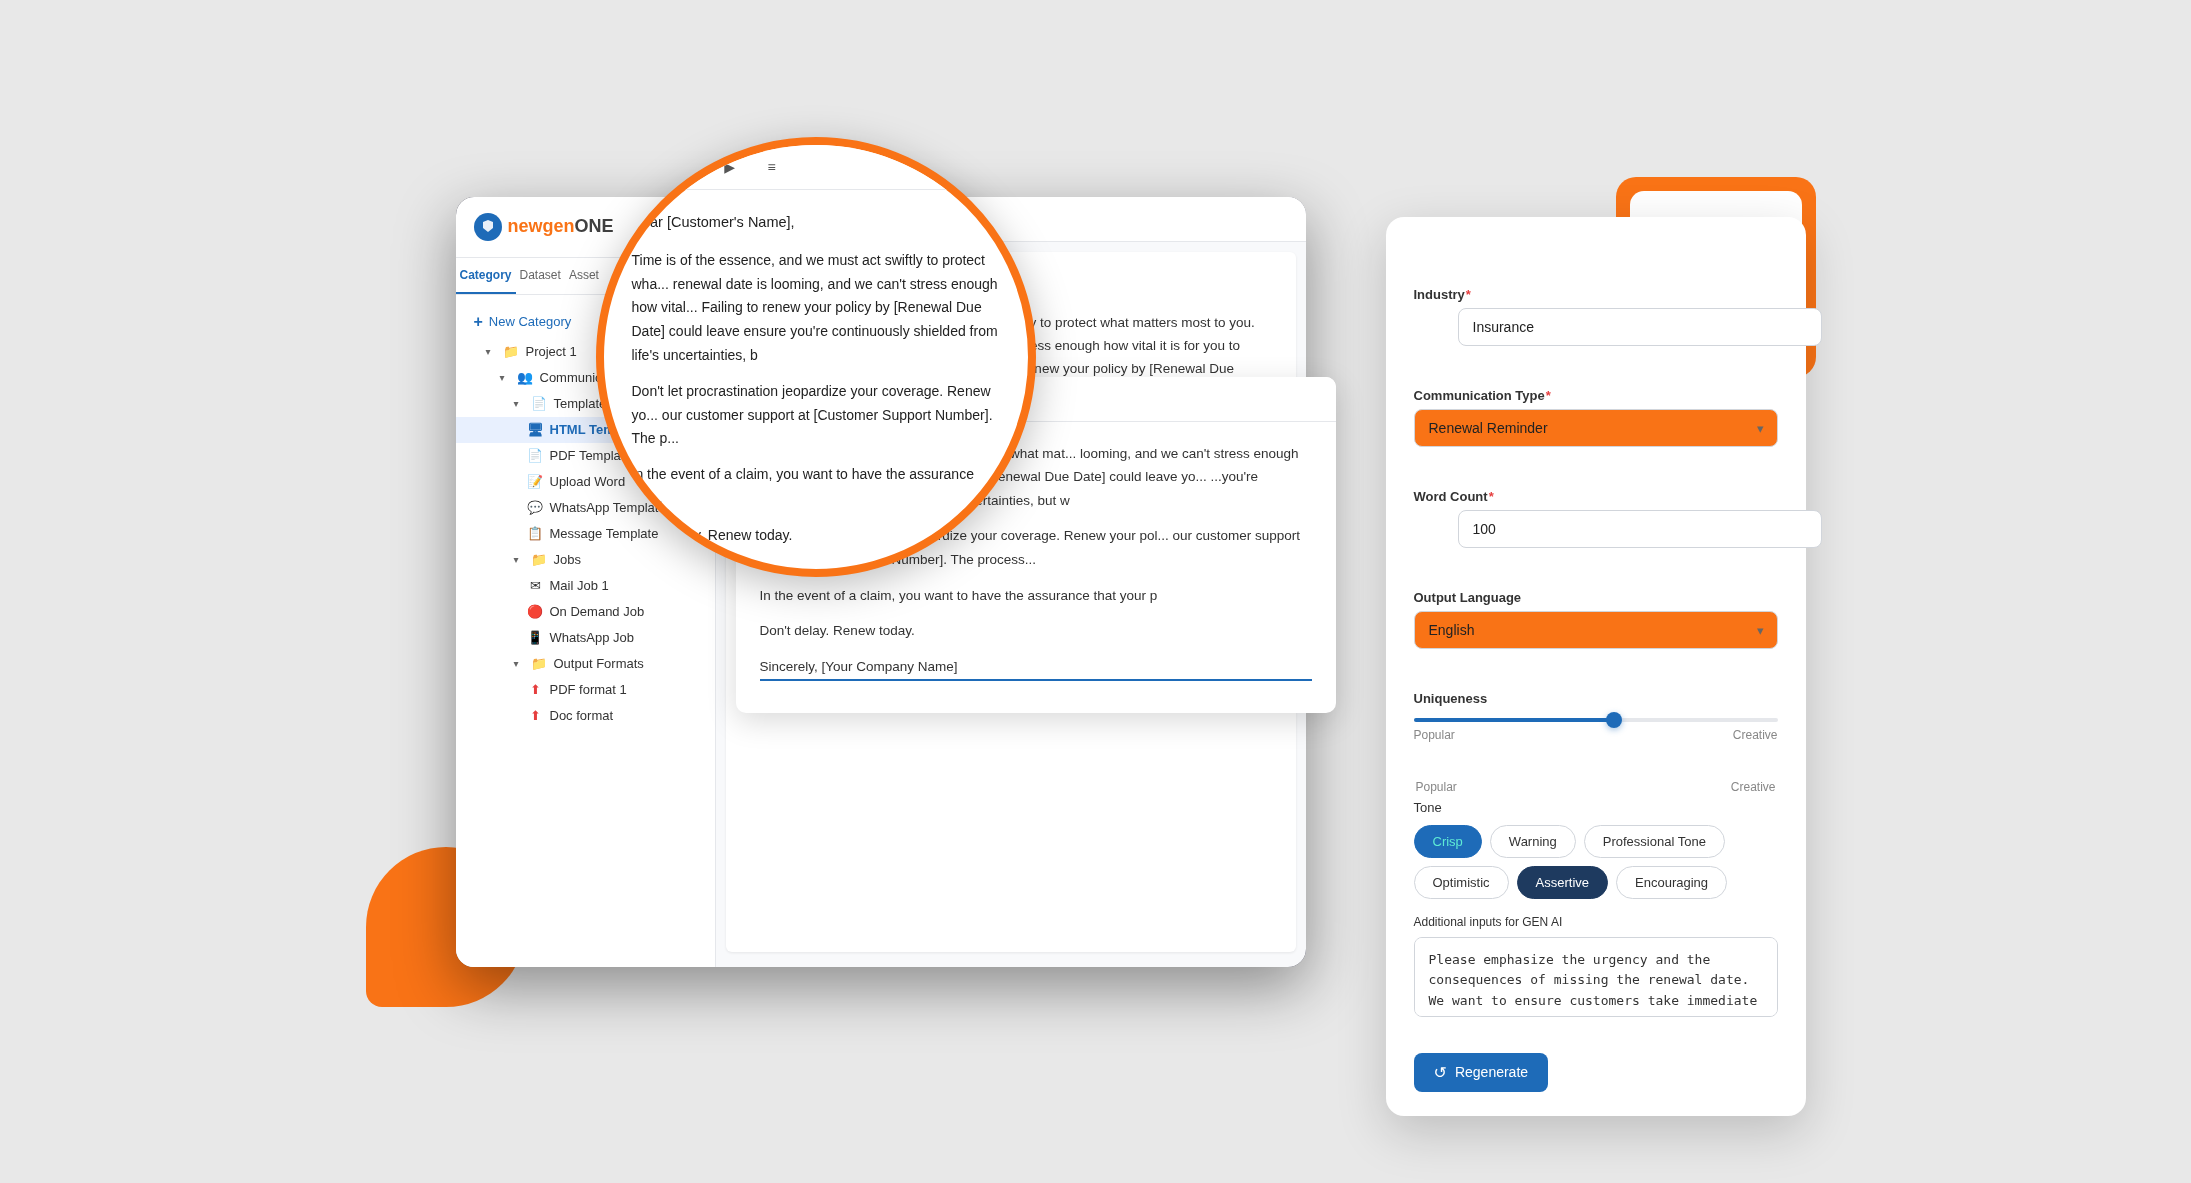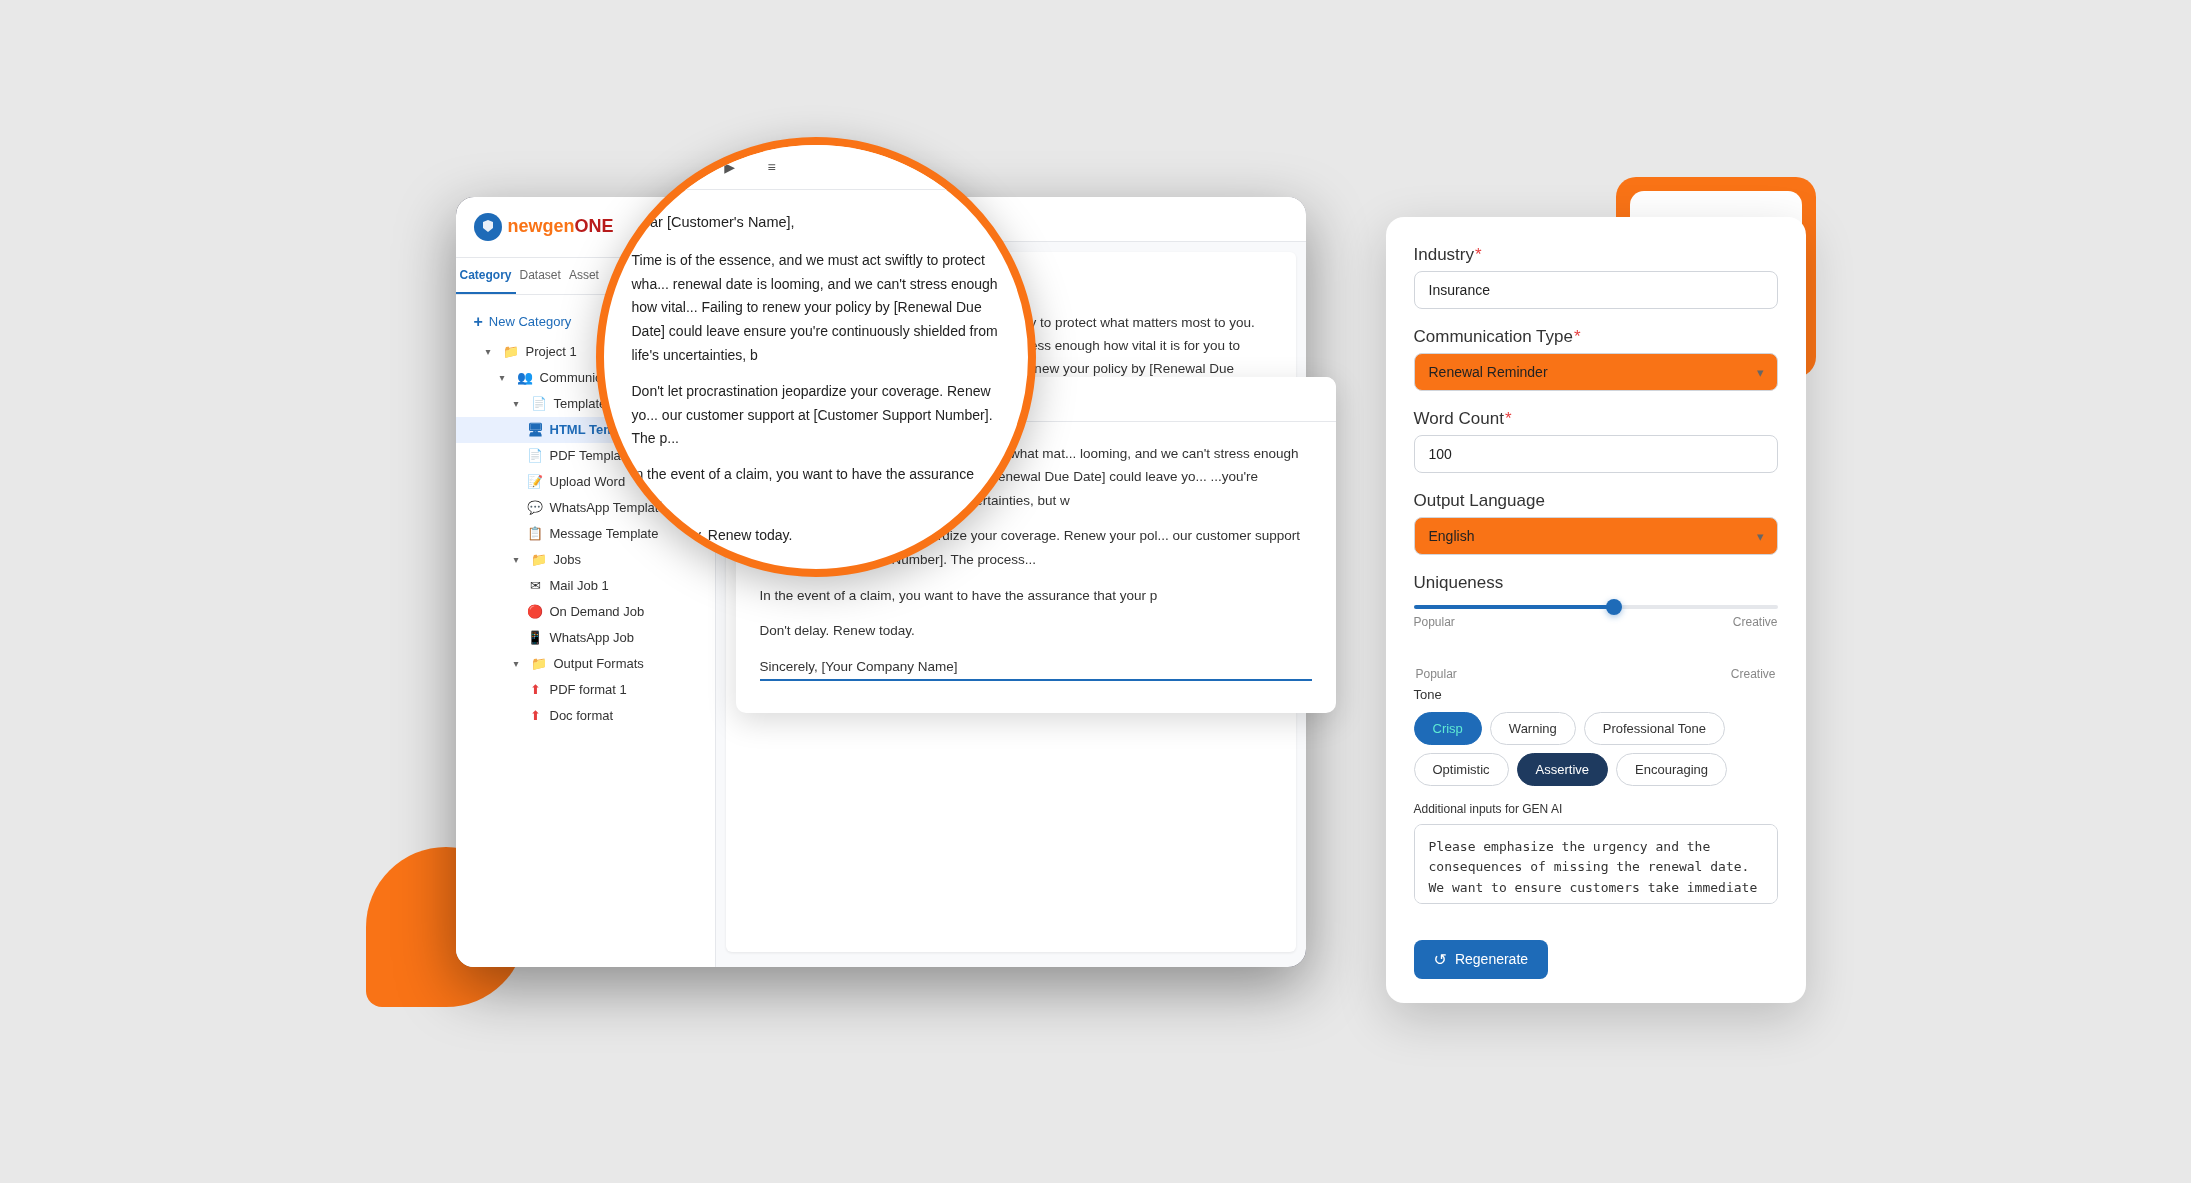--- a/index.html
+++ b/index.html
@@ -266,38 +266,40 @@
       border-radius: 18px;
       box-shadow: 0 16px 50px rgba(0,0,0,0.18);
       z-index: 8;
       padding: 28px 28px 24px;
     }
 
     .form-group {
       margin-bottom: 18px;
     }
     .form-label {
-      font-size: 17px;
-      color: #333;
-      font-weight: 400;
+      font-size: 13px;
+      color: #333;
+      font-weight: 700;
       margin-bottom: 6px;
+      margin-top: 42px;
     }
     .form-label .required {
       color: #e53e3e;
       margin-left: 1px;
     }
     .form-input {
       width: 100%;
       padding: 10px 14px;
       border: 1.5px solid #d1d5db;
       border-radius: 8px;
       font-size: 14px;
       color: #222;
       outline: none;
       background: white;
+      margin-left: 44px;
     }
     .form-select-wrapper {
       position: relative;
     }
     .form-select-wrapper::after {
       content: '▾';
       position: absolute;
       right: 14px;
       top: 50%;
       transform: translateY(-50%);
@@ -480,21 +482,21 @@
   <div class="main-window">
 
     <div class="sidebar">
       <div class="sidebar-logo">
         <div class="logo-icon">
           <svg width="18" height="18" viewBox="0 0 18 18">
             <path d="M4 4 L9 2 L14 4 L14 10 L9 14 L4 10 Z" fill="white" opacity="0.9"></path>
           </svg>
         </div>
         <span class="logo-text">
-          <span>newgen</span><span style="color:#b91c1c">ONE</span>
+          <span>newgen</span><span style="color:#404040">ONE</span>
         </span>
       </div>
 
       <div class="sidebar-tabs">
         <div class="sidebar-tab active">Category</div>
         <div class="sidebar-tab">Dataset</div>
         <div class="sidebar-tab">Asset</div>
       </div>
 
       <div class="sidebar-content">

